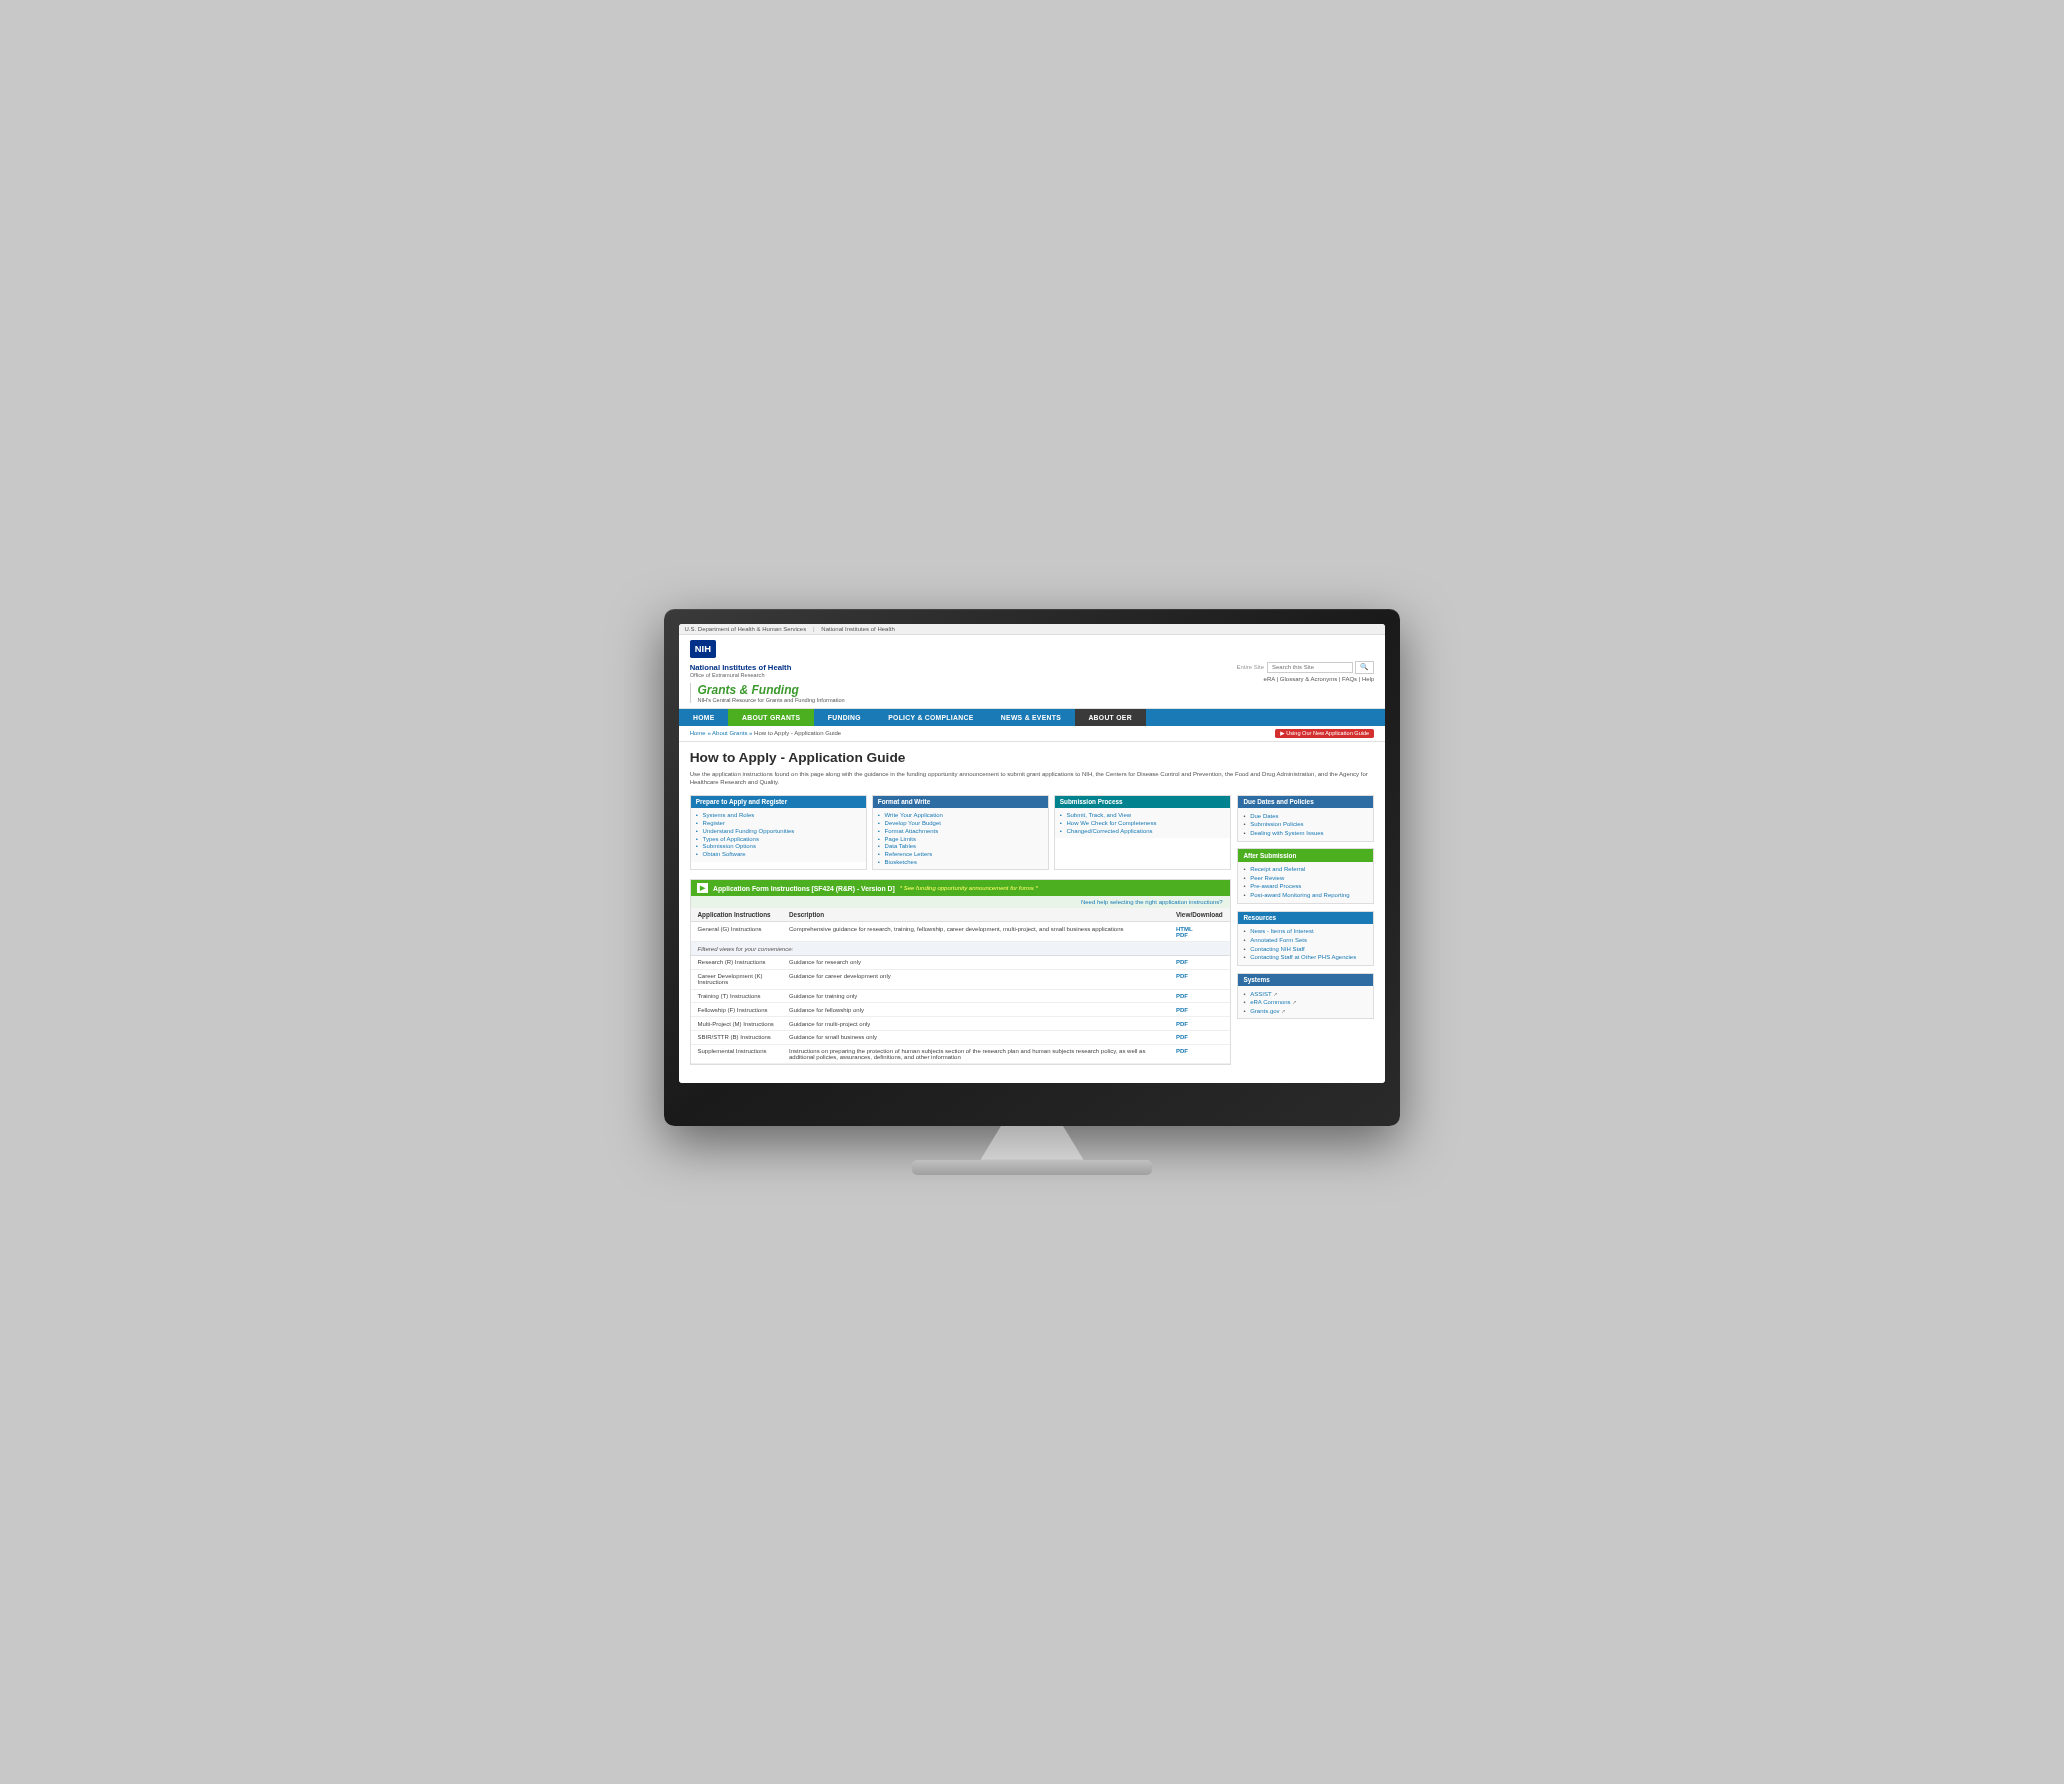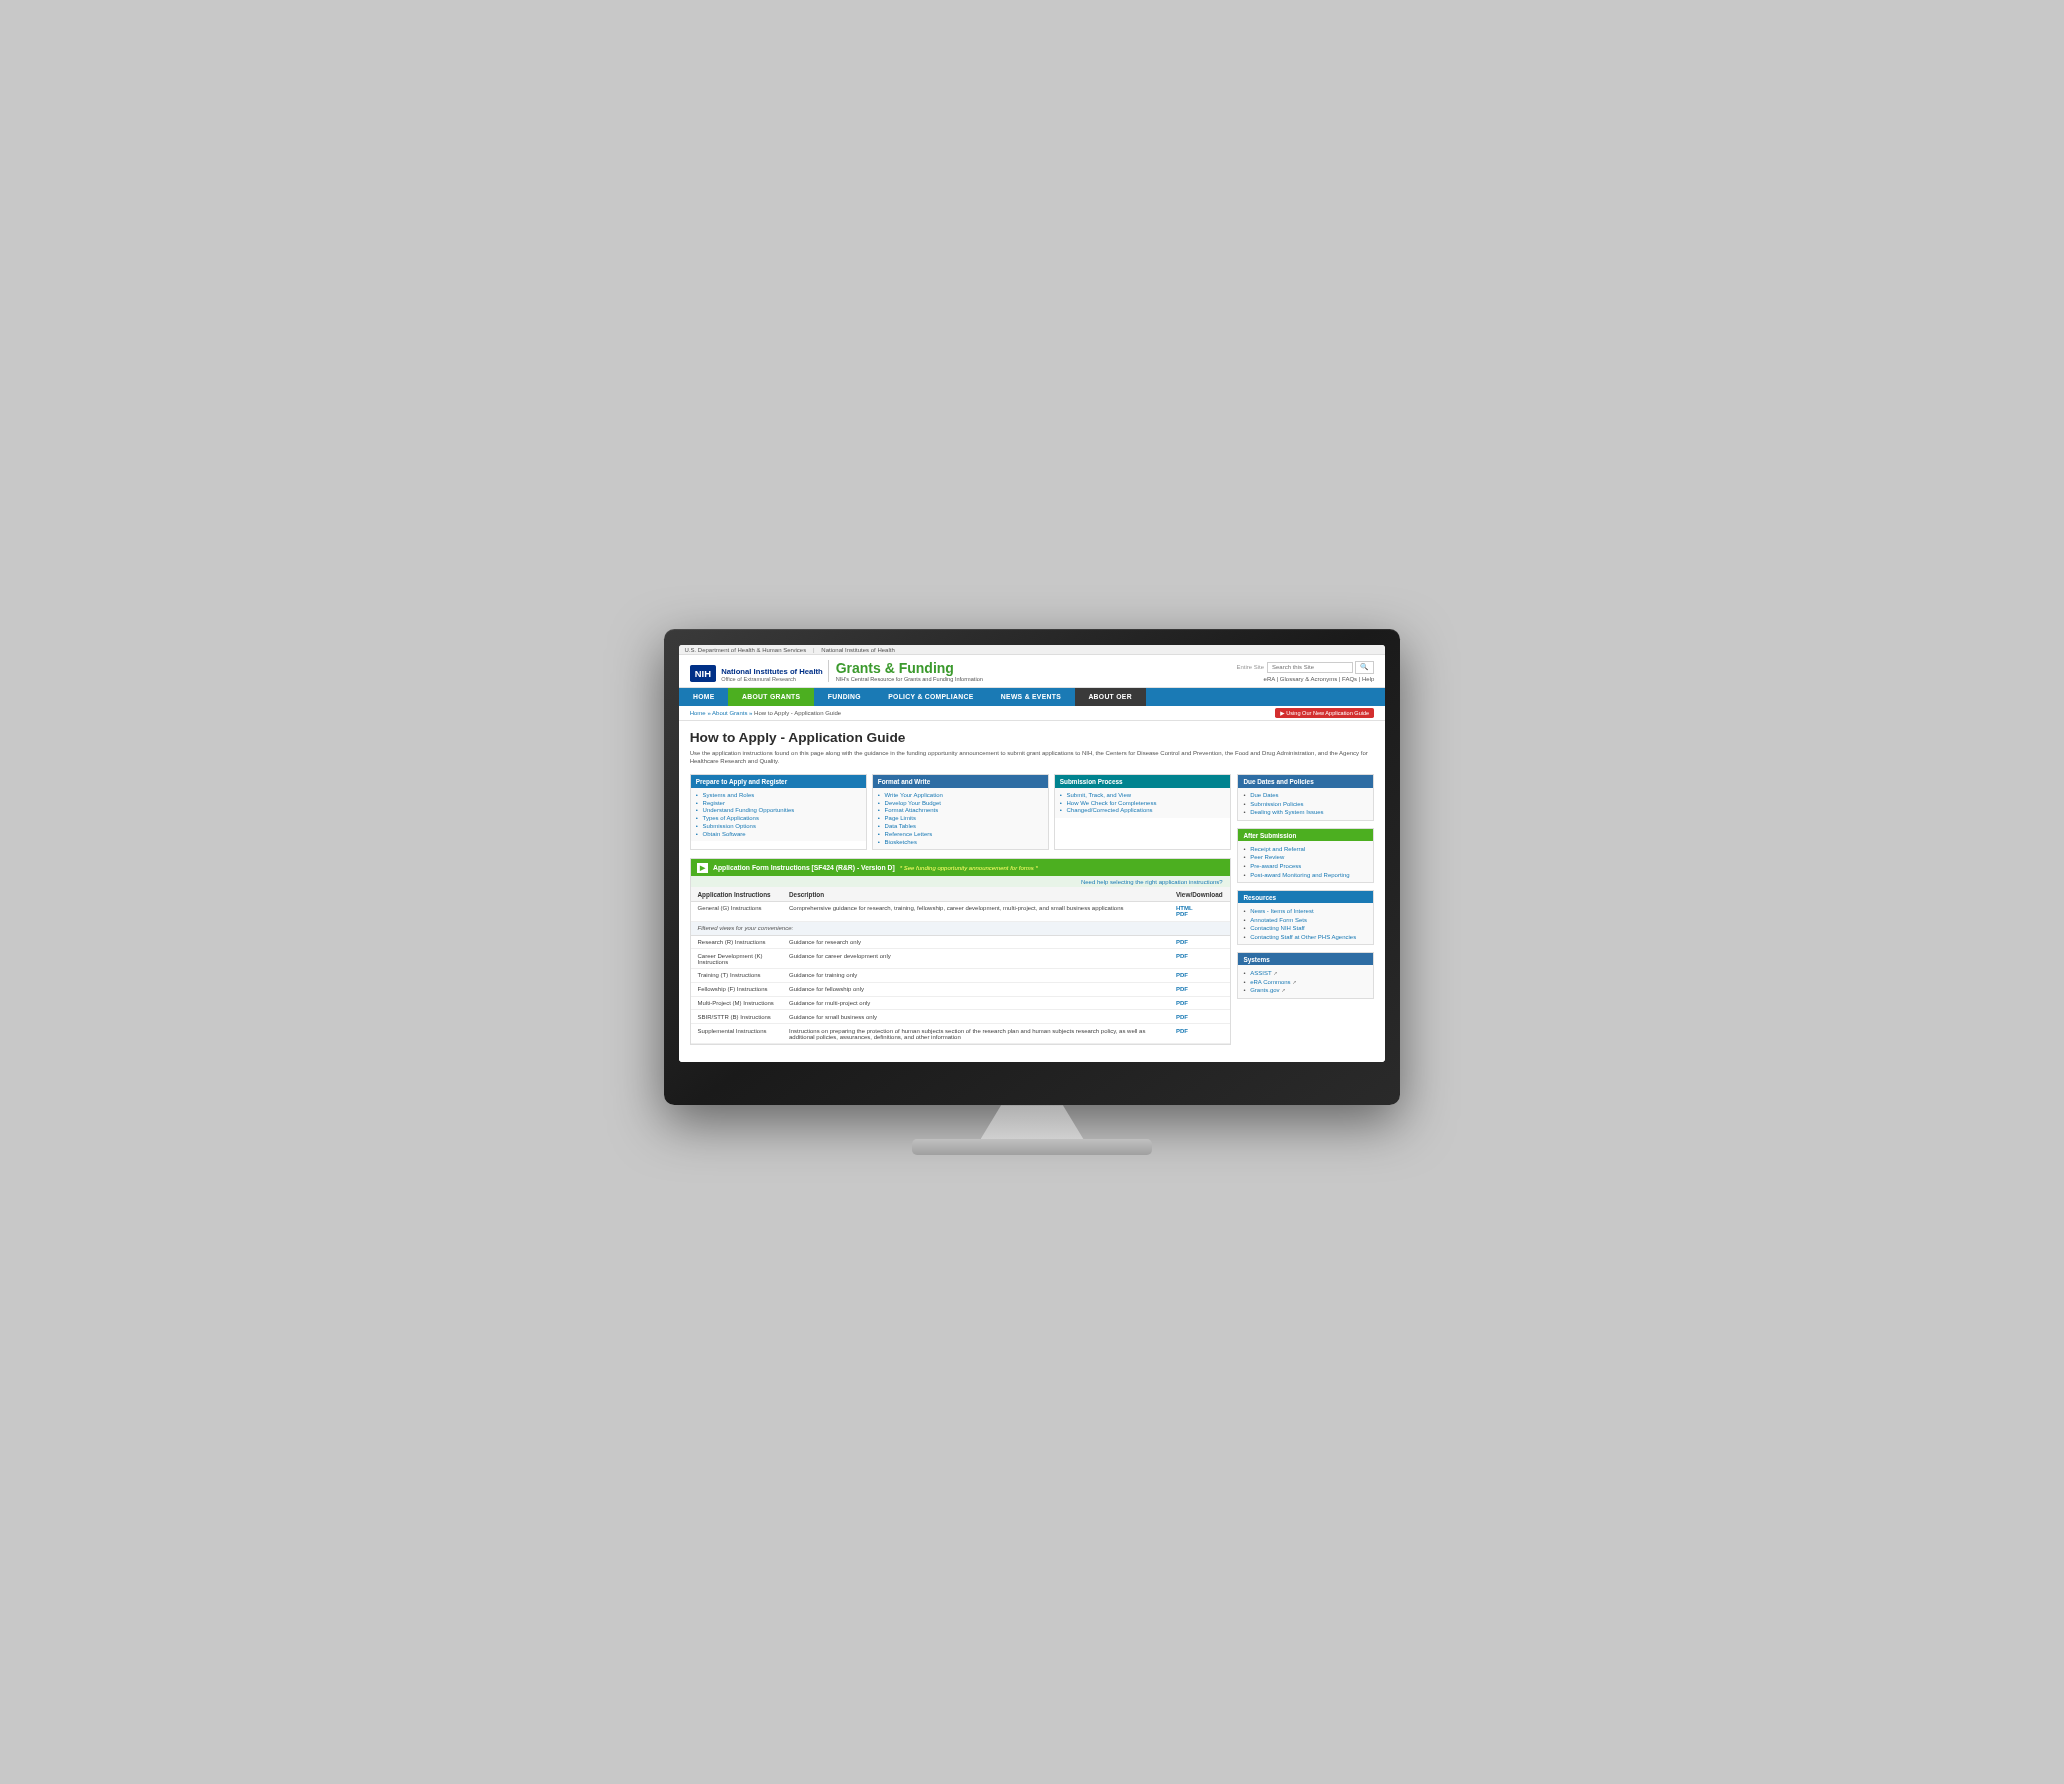--- a/index.html
+++ b/index.html
@@ -67,22 +67,23 @@
       background: #fff;
       padding: 5.1px 10.3px;
       display: flex;
       align-items: center;
       justify-content: space-between;
       border-bottom: 0.9px solid #e0e0e0;
     }
 
     .nih-logo {
       display: flex;
-      align-items: flex-end;
+      align-items: flex-start;
       gap: 5.1px;
+      flex-direction: column;
     }
 
     .nih-badge {
       background: #003087;
       color: #fff;
       font-size: 9.4px;
       font-weight: bold;
       padding: 3.4px 5.1px;
       border-radius: 1.7px;
     }
@@ -97,23 +98,24 @@
       font-size: 5.6px;
       color: #666;
     }
 
     .grants-funding {
       border-left: 0.9px solid #ccc;
       padding-left: 6.8px;
     }
 
     .grants-funding .title {
-      font-size: 14px;
+      font-size: 12px;
       font-weight: bold;
       color: #3c9a2e;
+      font-style: italic;
     }
 
     .grants-funding .subtitle {
       font-size: 5.6px;
       color: #555;
     }
 
     .header-search {
       display: flex;
       align-items: center;

